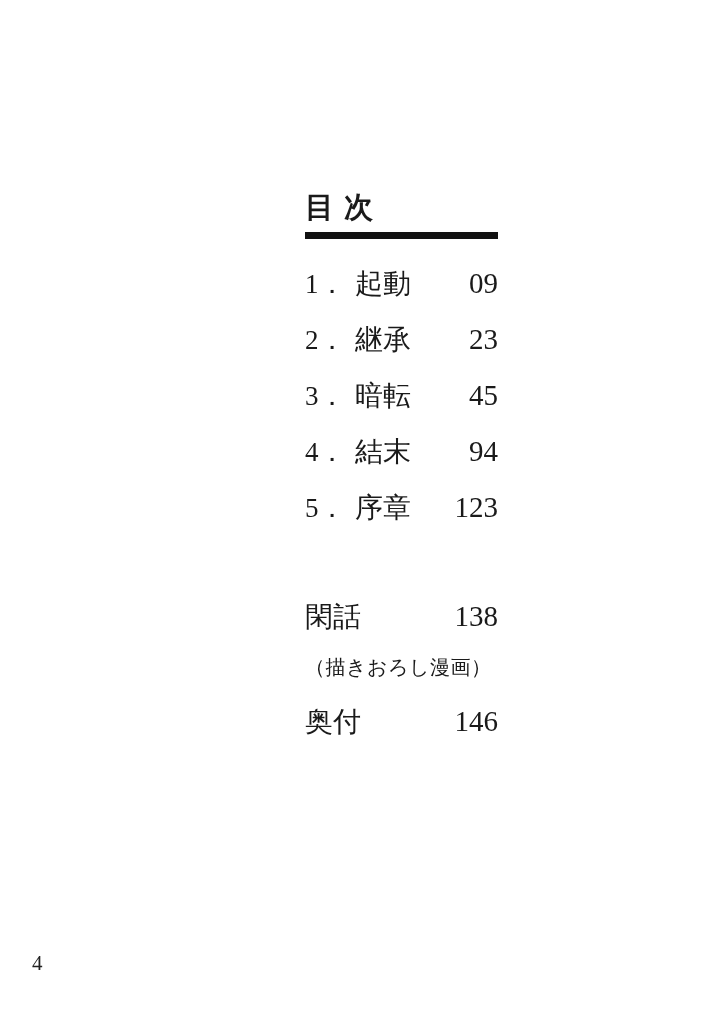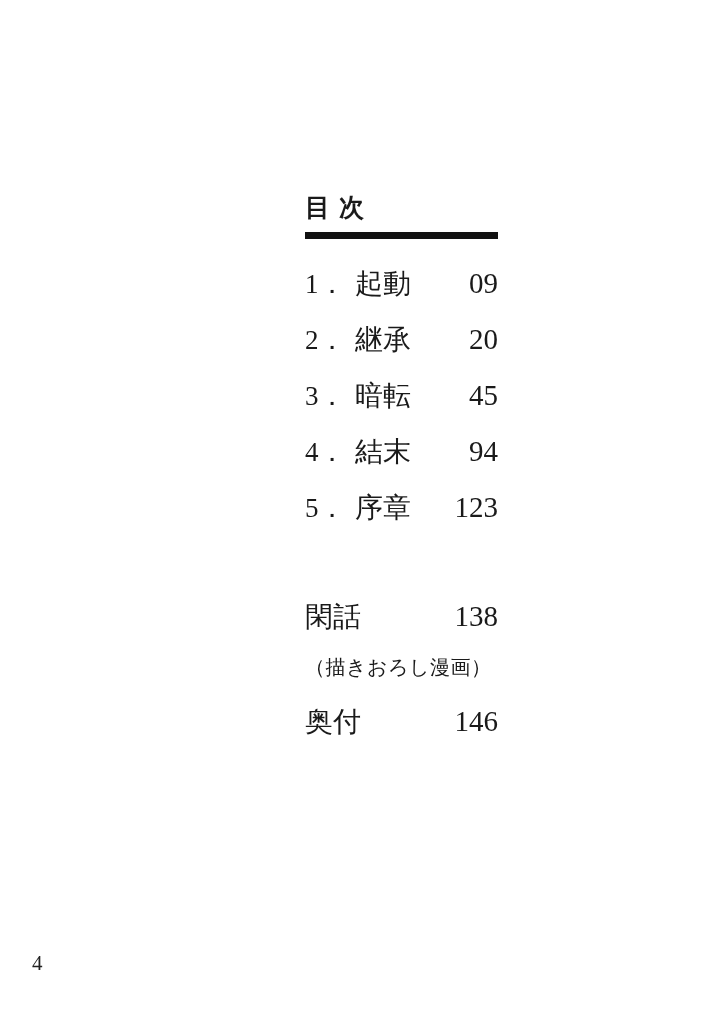--- a/index.html
+++ b/index.html
@@ -22,21 +22,21 @@
     background: #ffffff;
   }
   .toc {
     position: absolute;
     left: 305px;
     top: 189px;
     width: 193px;
   }
   .toc-title {
     margin: 0;
-    font-size: 25px;
+    font-size: 29px;
     line-height: 36px;
     font-weight: 600;
     letter-spacing: 1px;
     white-space: pre;
   }
   .title-rule {
     height: 7px;
     background: #111111;
     margin-top: 7px;
     width: 100%;
@@ -115,21 +115,21 @@
           <span class="chapter-title">起動</span>
         </span>
         <span class="page-no">09</span>
       </div>
 
       <div class="toc-row">
         <span class="chapter-left">
           <span class="chapter-no">2．</span>
           <span class="chapter-title">継承</span>
         </span>
-        <span class="page-no">20</span>
+        <span class="page-no">23</span>
       </div>
 
       <div class="toc-row">
         <span class="chapter-left">
           <span class="chapter-no">3．</span>
           <span class="chapter-title">暗転</span>
         </span>
         <span class="page-no">45</span>
       </div>
 

